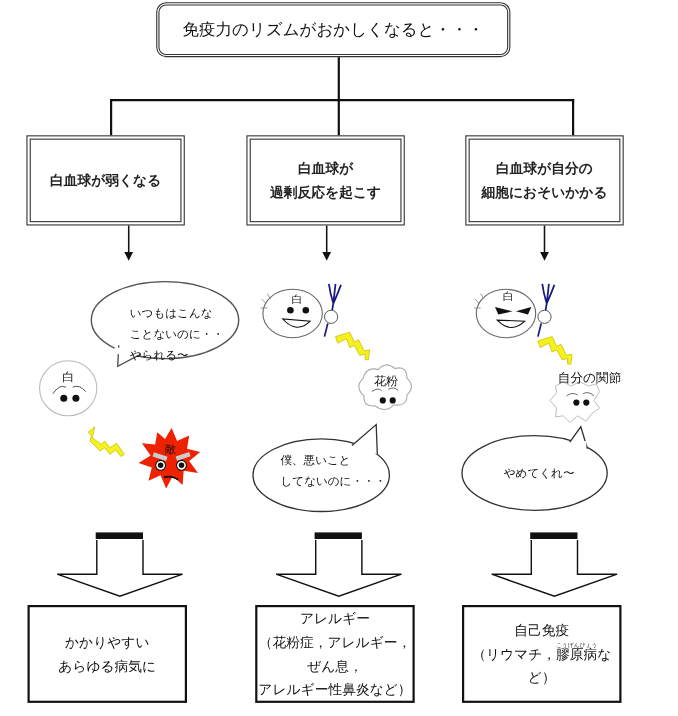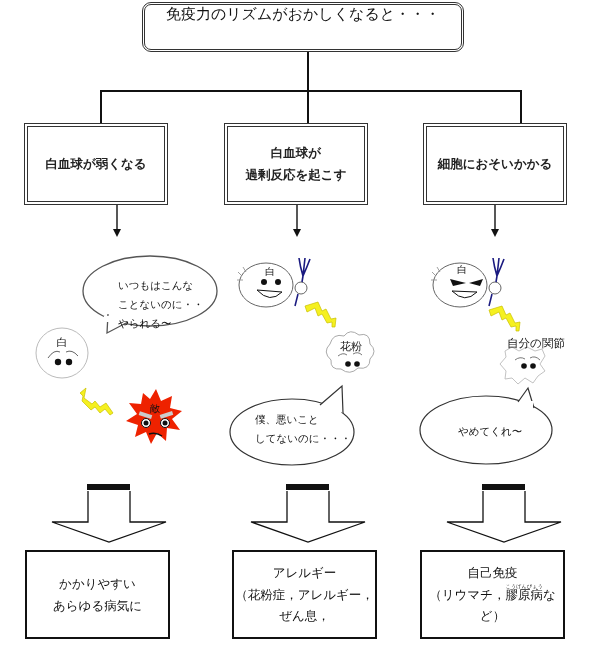--- a/index.html
+++ b/index.html
@@ -1,20 +1,20 @@
 <!DOCTYPE html>
 <html><head>
 <meta charset="utf-8">
 <style>
   html, body { margin: 0; padding: 0; background: #ffffff; }
   body { width: 616px; height: 651px; position: relative; overflow: hidden;
          font-family: "DejaVu Sans", "Liberation Sans", sans-serif; color: #111; }
   .abs { position: absolute; }
   .top-box { left: 142px; top: 2px; width: 322px; height: 50px; border: 3px double #333;
-             border-radius: 9px; display: flex; align-items: flex-start; justify-content: center;
+             border-radius: 9px; display: flex; align-items: center; justify-content: center;
              font-size: 15px; box-sizing: border-box; }
   .cause-box { top: 123px; width: 144px; height: 82px; border: 4px double #333;
                box-sizing: border-box; display: flex; align-items: center; justify-content: center;
                flex-direction: column; font-size: 12.5px; font-weight: bold; color: #222; line-height: 1.75; text-align: center; }
   .result-box { top: 550px; width: 145px; height: 89px; border: 2.5px solid #111;
                 box-sizing: border-box; display: flex; align-items: center; justify-content: center;
                 flex-direction: column; font-size: 12.5px; line-height: 1.75; text-align: center; }
   .bubble-text { font-size: 10.5px; line-height: 1.8; }
   svg text { font-family: "DejaVu Sans", "Liberation Sans", sans-serif; }
   ruby rt { font-size: 5px; }
@@ -60,20 +60,21 @@
 </svg>
 
 <div class="abs cause-box" style="left:24px">
   <span>白血球が弱くなる</span>
 </div>
 <div class="abs cause-box" style="left:224px">
   <span>白血球が</span>
   <span>過剰反応を起こす</span>
 </div>
 <div class="abs cause-box" style="left:423px">
+  <span>白血球が自分の</span>
   <span>細胞におそいかかる</span>
 </div>
 
 <svg class="abs" style="left:0;top:236px" width="616" height="240">
 
   <g>
     <ellipse cx="150" cy="55" rx="67" ry="35" fill="#fff" stroke="#555" stroke-width="1.3"></ellipse>
     <path d="M108,78 L107,97 L128,86" fill="#fff" stroke="#555" stroke-width="1.3"></path>
     <rect x="104" y="80" width="22" height="6" fill="#fff"></rect>
   </g>
@@ -171,17 +172,18 @@
   <div>やめてくれ〜</div>
 </div>
 
 <div class="abs result-box" style="left:25px">
   <span>かかりやすい</span>
   <span>あらゆる病気に</span>
 </div>
 <div class="abs result-box" style="left:232px">
   <span>アレルギー</span>
   <span>（花粉症，アレルギー，ぜん息，</span>
+  <span>アレルギー性鼻炎など）</span>
 </div>
 <div class="abs result-box" style="left:420px">
   <span>自己免疫</span>
   <span><span>（リウマチ，</span><ruby><span>膠原</span><span>病</span><rt>こうげんびょう</rt></ruby><span>など）</span></span>
 </div>
 
 </body></html>

